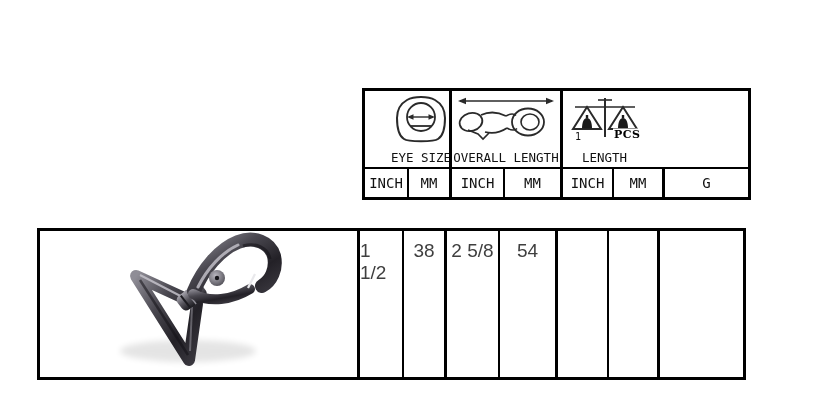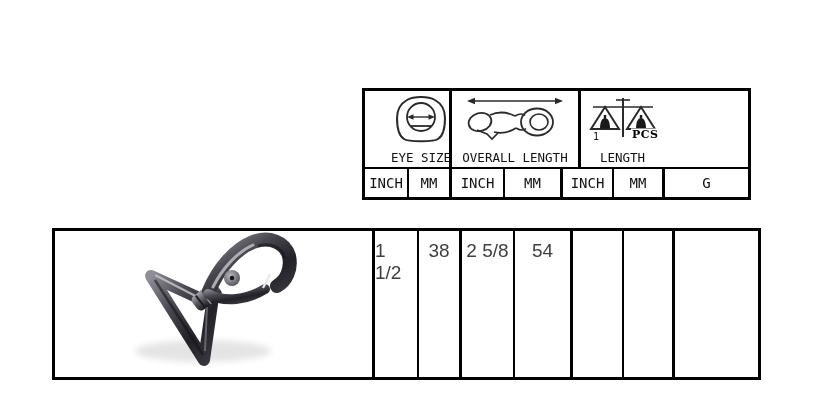--- a/index.html
+++ b/index.html
@@ -14,31 +14,31 @@
          justify-content:flex-end;padding-bottom:3px;overflow:hidden;}
   .gcell .iconbox{flex:1;display:flex;align-items:center;justify-content:center;width:100%;}
   .glabel{font-size:12.5px;color:#111;white-space:nowrap;line-height:13px;}
   .unit-row{display:flex;height:28px;border-top:2px solid #000;}
   .ucell{box-sizing:border-box;display:flex;align-items:center;justify-content:center;
          font-size:14px;color:#111;}
   .br2{border-right:2px solid #000;}
   .br3{border-right:3px solid #000;}
 
   
-  .dtable{position:absolute;left:52px;top:228px;width:709px;height:152px;
+  .dtable{position:absolute;left:37px;top:228px;width:709px;height:152px;
           border:3px solid #000;box-sizing:border-box;display:flex;background:#fff;}
   .icell{box-sizing:border-box;width:320px;border-right:3px solid #000;
          display:flex;align-items:center;justify-content:center;overflow:hidden;}
   .dcell{box-sizing:border-box;display:flex;justify-content:center;align-items:flex-start;
          padding-top:9px;font-family:"Liberation Sans","DejaVu Sans",sans-serif;
          font-size:19px;color:#3f3f3f;}
 
   .w44{width:44px;} .w43{width:43px;} .w53{width:53px;} .w58{width:58px;}
   .w51{width:51px;} .w83{width:83px;}
-  .g87{width:87px;padding-left:28px;} .g111{width:129px;} .g102{width:102px;} .g83{width:83px;}
+  .g87{width:87px;padding-left:28px;} .g111{width:111px;} .g102{width:102px;} .g83{width:83px;}
 
   svg{display:block;}
   .lineart{stroke:#2a2a2a;fill:none;}
 </style>
 </head>
 <body>
 
 <div class="canvas">
 
   <div class="htable">

